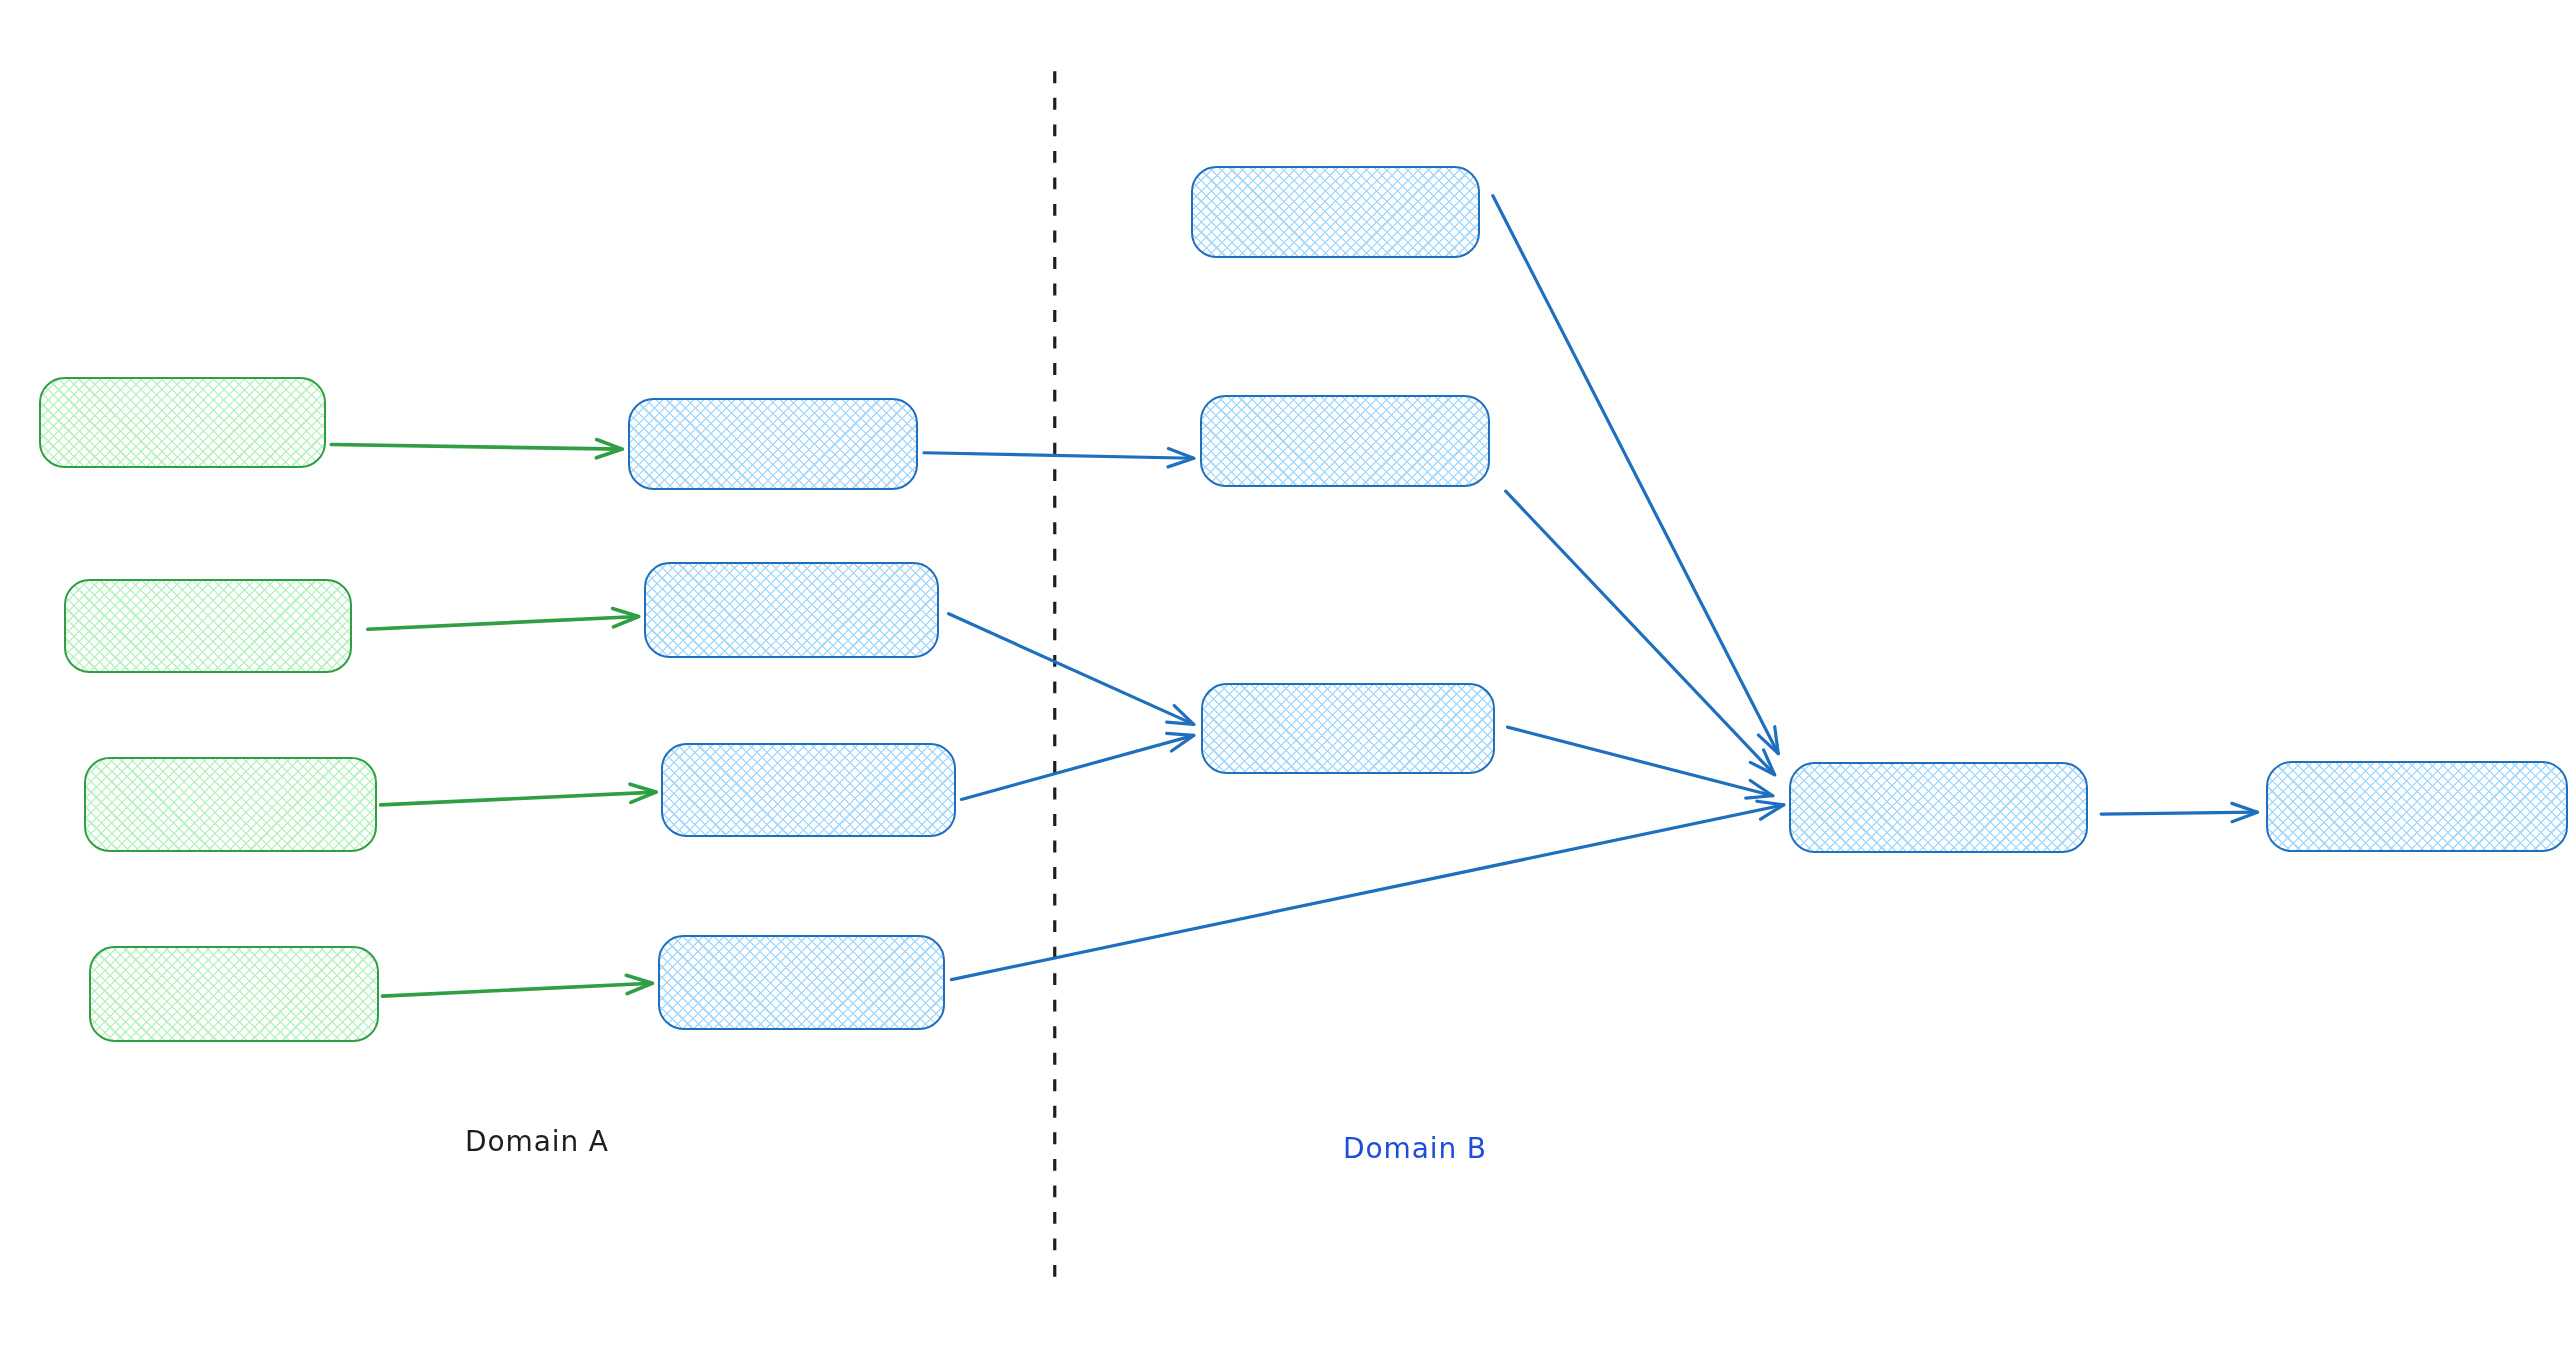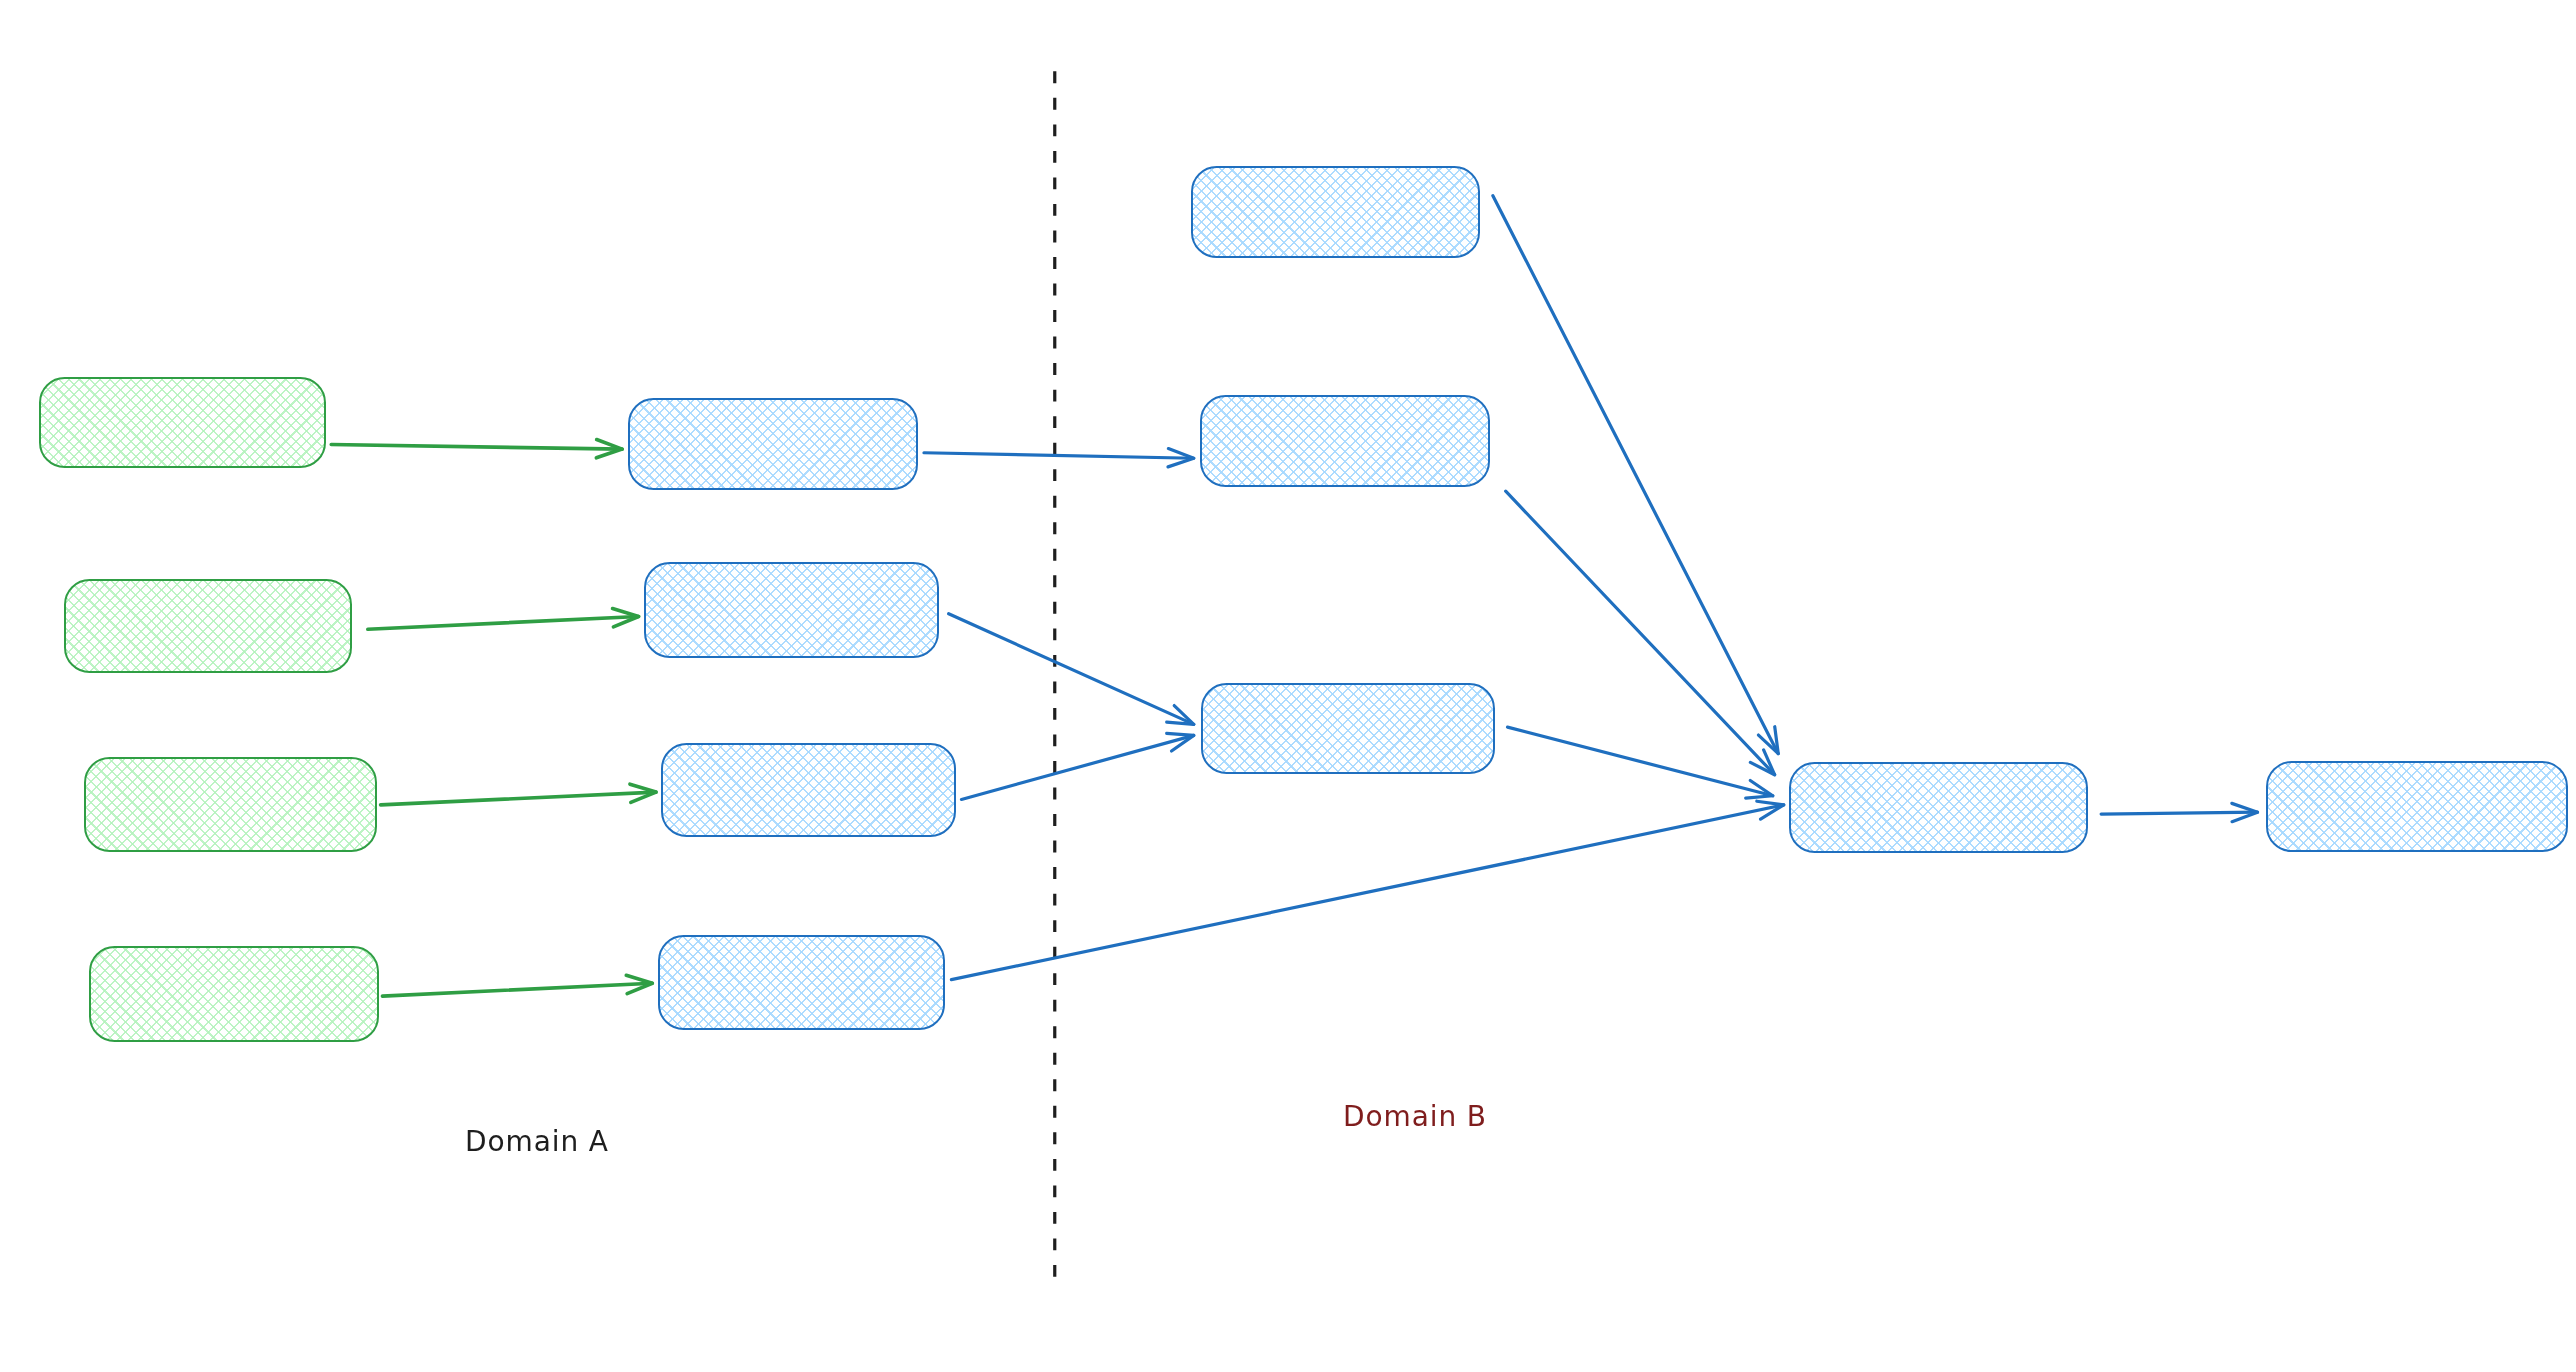--- a/index.html
+++ b/index.html
@@ -104,16 +104,16 @@
       <div class="node blue" style="left: 658px; top: 935px; width: 287px; height: 95px;"></div>
       <div class="node blue" style="left: 1191px; top: 166px; width: 289px; height: 92px;"></div>
       <div class="node blue" style="left: 1200px; top: 395px; width: 290px; height: 92px;"></div>
       <div class="node blue" style="left: 1201px; top: 683px; width: 294px; height: 91px;"></div>
       <div class="node blue" style="left: 1789px; top: 762px; width: 299px; height: 91px;"></div>
       <div class="node blue" style="left: 2266px; top: 761px; width: 302px; height: 91px;"></div>
     </div>
 
   <div class="diagram-label" id="label-domain-a" style="left: 465px; top: 1125px; color: rgb(30, 30, 30);">Domain A</div>
 
-  <div class="diagram-label" id="label-domain-b" style="left: 1343px; top: 1100px; color: #7f1d1d;">Domain B</div>
+  <div class="diagram-label" id="label-domain-b" style="left: 1343px; top: 1132px; color: #1d4ed8;">Domain B</div>
 
 </div>
 
 
 </body></html>

